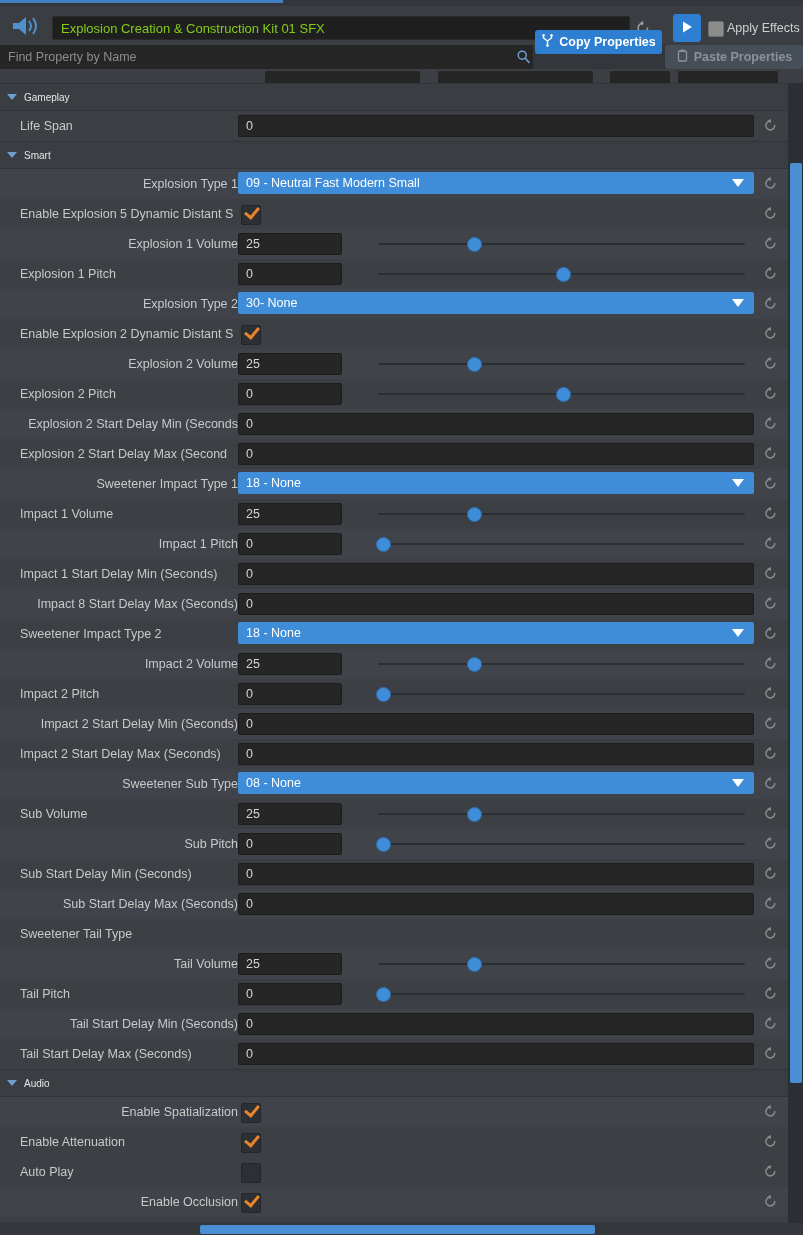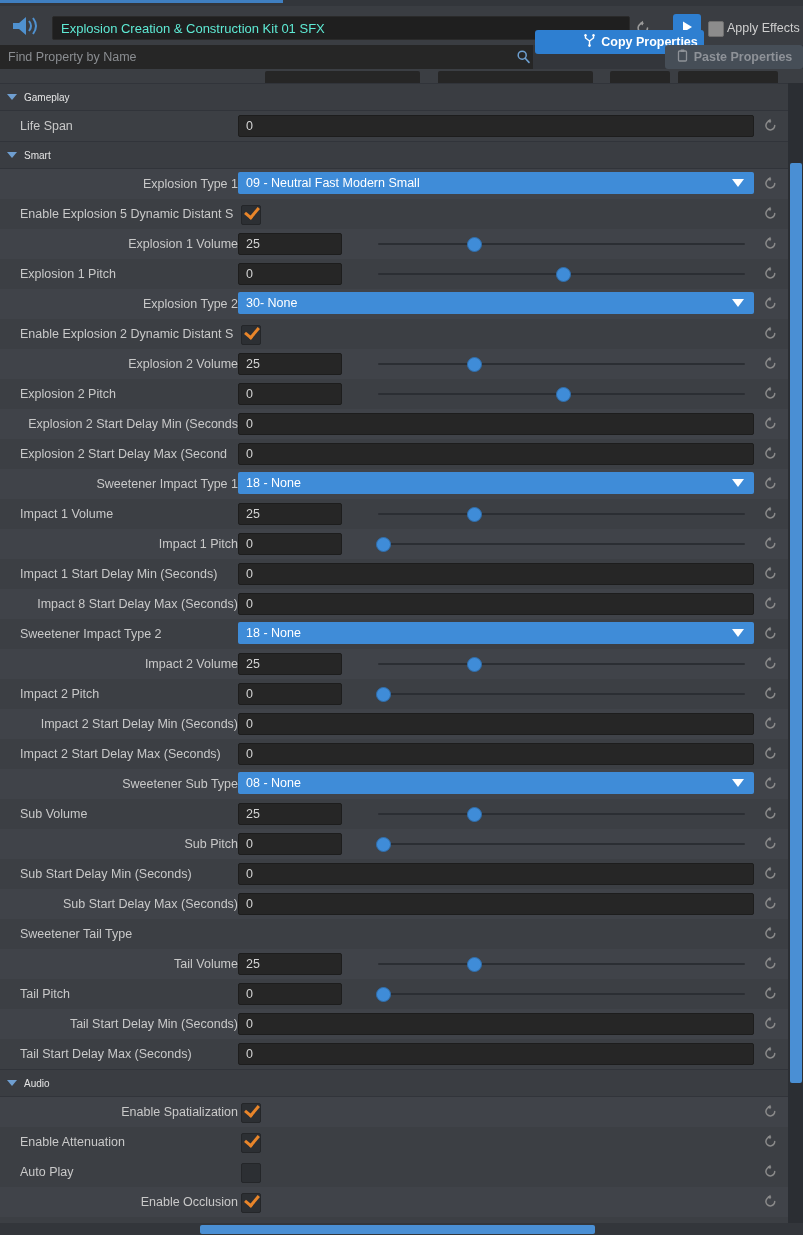--- a/index.html
+++ b/index.html
@@ -17,21 +17,21 @@
   .tabstrip{position:absolute;left:0;top:0;width:803px;height:6px;background:#33363b;}
   .tab-active-underline{position:absolute;left:0;top:0;width:283px;height:3px;background:#3f7fc1;}
 
   
   .namebar{position:absolute;left:0;top:6px;width:803px;height:39px;background:#3a3d42;}
   .spk-icon{position:absolute;left:9px;top:9px;width:34px;height:22px;}
   .name-field{
     position:absolute;left:52px;top:10px;width:578px;height:24px;
     background:#1f1f1f;border:1px solid #2a2a2a;border-radius:2px;
     display:flex;align-items:center;padding:0 8px;box-sizing:border-box;
-    color:#5eead4;font-size:13px;
+    color:#84cc16;font-size:13px;
   }
   .reset-top{position:absolute;left:635px;top:14px;width:16px;height:16px;}
   .play-btn{
     position:absolute;left:673px;top:8px;width:28px;height:28px;
     background:#2e7fd1;border-radius:3px;display:flex;align-items:center;justify-content:center;
   }
   .apply-cb{
     position:absolute;left:708px;top:15px;width:14px;height:14px;
     background:#8c8c8c;border:1px solid #6f6f6f;border-radius:2px;
   }
@@ -42,21 +42,21 @@
   .search-input{
     position:absolute;left:0;top:45px;width:533px;height:24px;
     background:#262626;display:flex;align-items:center;padding:0 8px;box-sizing:border-box;
     color:#8a8d91;font-size:12.5px;
   }
   .search-icon{position:absolute;left:516px;top:49px;width:15px;height:15px;}
   .btn-copy{
     position:absolute;left:535px;top:30px;width:127px;height:24px;
     background:#2e7fd1;border-radius:3px;
     display:flex;align-items:center;justify-content:center;gap:5px;
-    color:#ffffff;font-size:12.5px;font-weight:bold;padding-left:42px;
+    color:#ffffff;font-size:12.5px;font-weight:bold;
   }
   .btn-paste{
     position:absolute;left:665px;top:45px;width:138px;height:24px;
     background:#464e57;border-radius:3px;
     display:flex;align-items:center;justify-content:center;gap:5px;
     color:#8e9298;font-size:12.5px;font-weight:bold;text-align:right;
   }
 
   
   .partialrow{position:absolute;left:0;top:69px;width:803px;height:14px;background:#3b3e43;overflow:hidden;}

